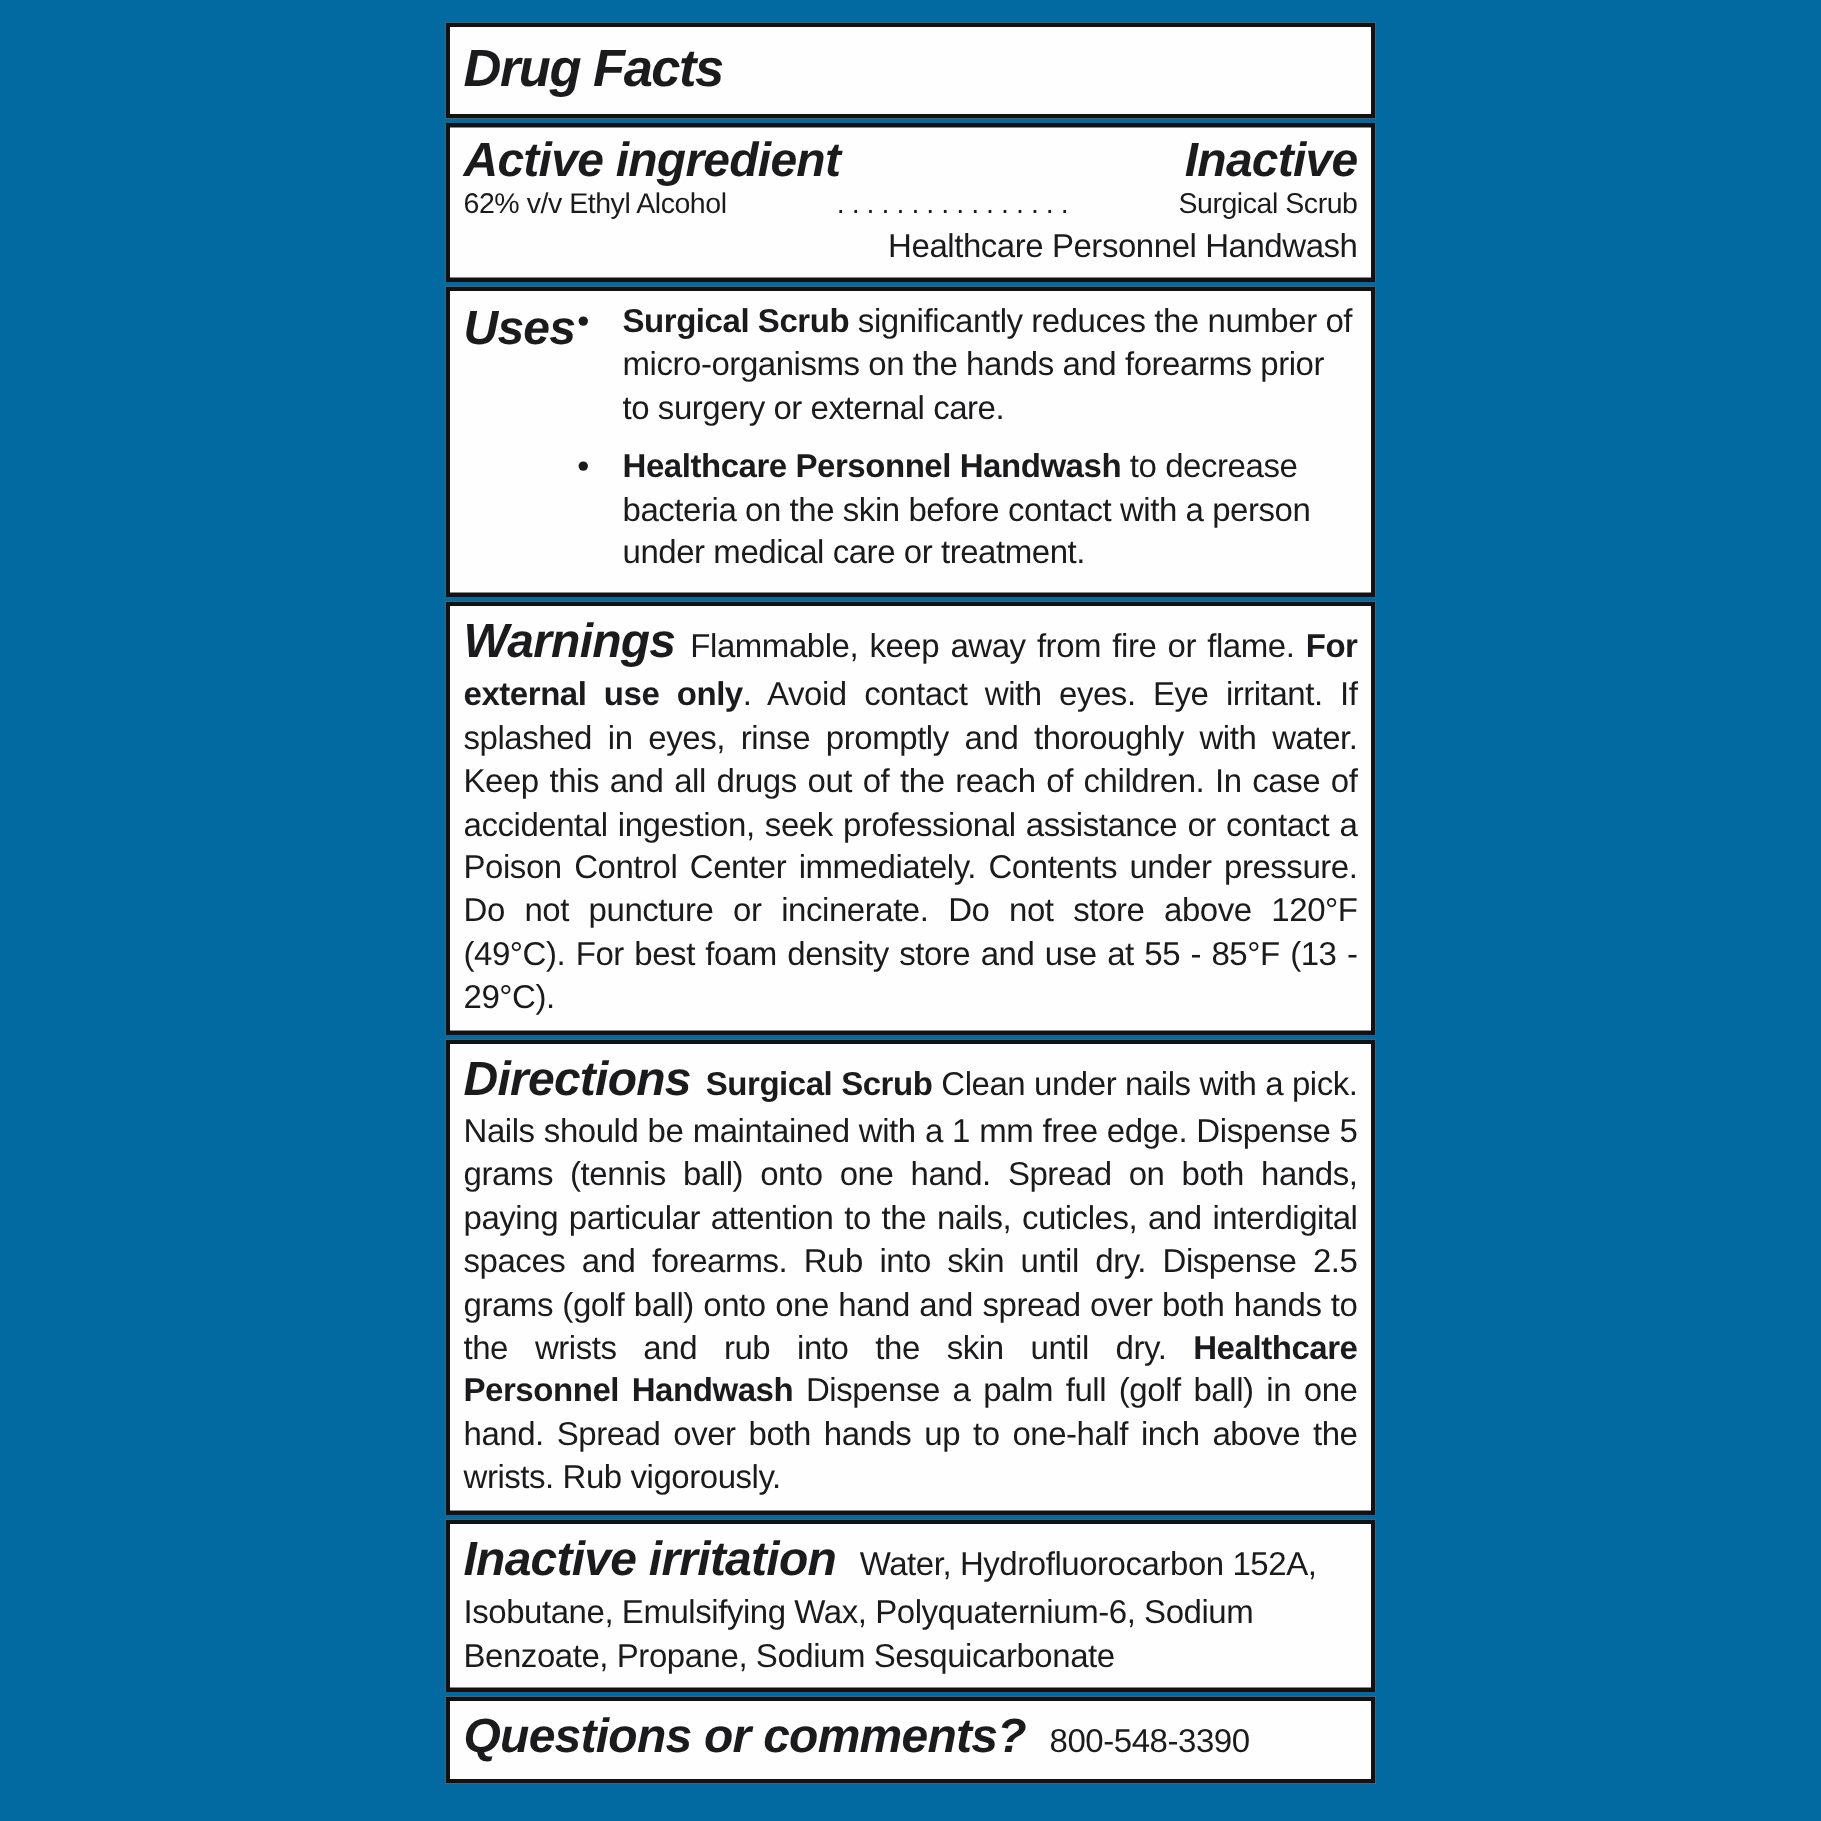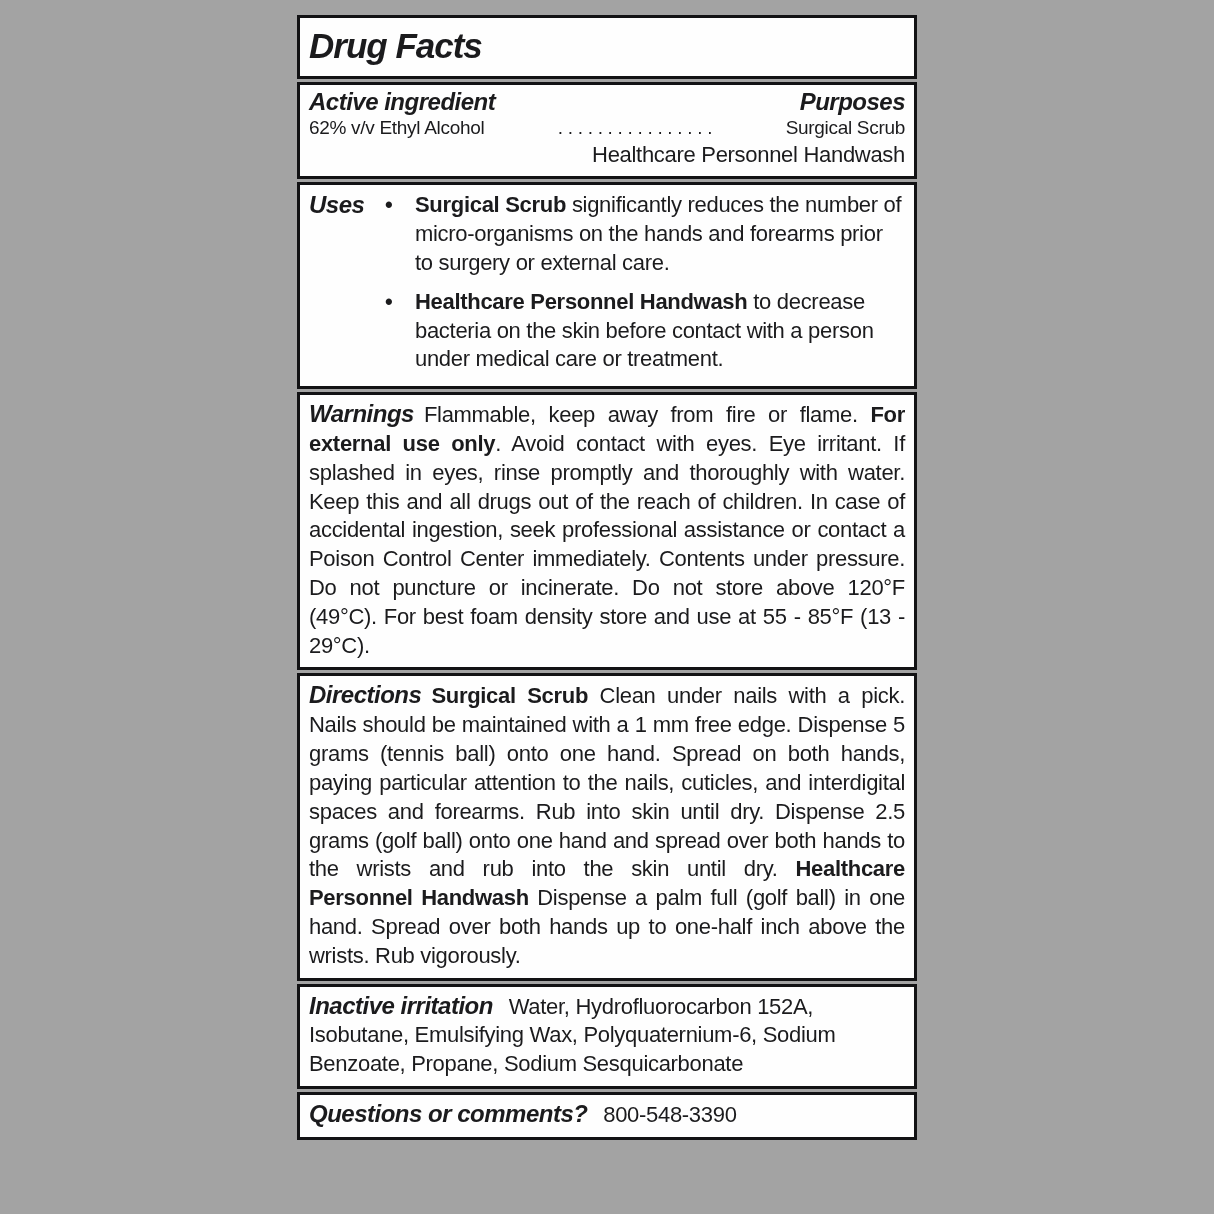--- a/index.html
+++ b/index.html
@@ -5,21 +5,21 @@
   html, body {
     margin: 0;
     padding: 0;
     background: #ffffff;
     font-family: "Liberation Sans", sans-serif;
     color: #1b1b1d;
   }
   .page {
     width: 1214px;
     height: 1214px;
-    background: #a3a3a3;
+    background: #0369a1;
     position: relative;
     overflow: hidden;
   }
   .label {
     width: 620px;
     margin: 0 auto;
     padding-top: 15px;
     box-sizing: border-box;
   }
   .box {
@@ -33,21 +33,21 @@
   .title-box { padding: 8px 9px 10px 9px; }
   .drug-facts-title {
     font-size: 35px;
     font-weight: 800;
     font-style: italic;
     letter-spacing: -1px;
   }
   .heading {
     font-weight: bold;
     font-style: italic;
-    font-size: 24px;
+    font-size: 32px;
     letter-spacing: -0.5px;
   }
   .body-text { font-size: 22px; line-height: 1.31; }
   .hdr-row {
     display: flex;
     justify-content: space-between;
     align-items: baseline;
   }
   .leader-row {
     display: flex;
@@ -78,36 +78,36 @@
     flex: 0 0 auto;
     font-size: 22px;
     line-height: 1.31;
     font-weight: bold;
   }
   .bullet-text { flex: 1 1 auto; padding-right: 2px; }
   .b { font-weight: bold; }
   .bi { font-weight: bold; font-style: italic; letter-spacing: -0.5px; }
   .just { text-align: justify; }
   p { margin: 0; }
-  .heading-inline { font-size: 24px; margin-right: 10px; }
+  .heading-inline { font-size: 32px; margin-right: 10px; }
 </style>
 </head>
 <body>
 
 <div class="page">
   <div class="label">
 
     <div class="box title-box">
       <div class="drug-facts-title">Drug Facts</div>
     </div>
 
     <div class="box">
       <div class="hdr-row">
         <span class="heading">Active ingredient</span>
-        <span class="heading">Purposes</span>
+        <span class="heading">Inactive</span>
       </div>
       <div class="leader-row">
         <span>62% v/v Ethyl Alcohol</span>
           <span class="leader-dots">. . . . . . . . . . . . . . . .</span>
           <span>Surgical Scrub</span>
       </div>
       <div class="right-line">Healthcare Personnel Handwash</div>
     </div>
 
     <div class="box uses-box">

